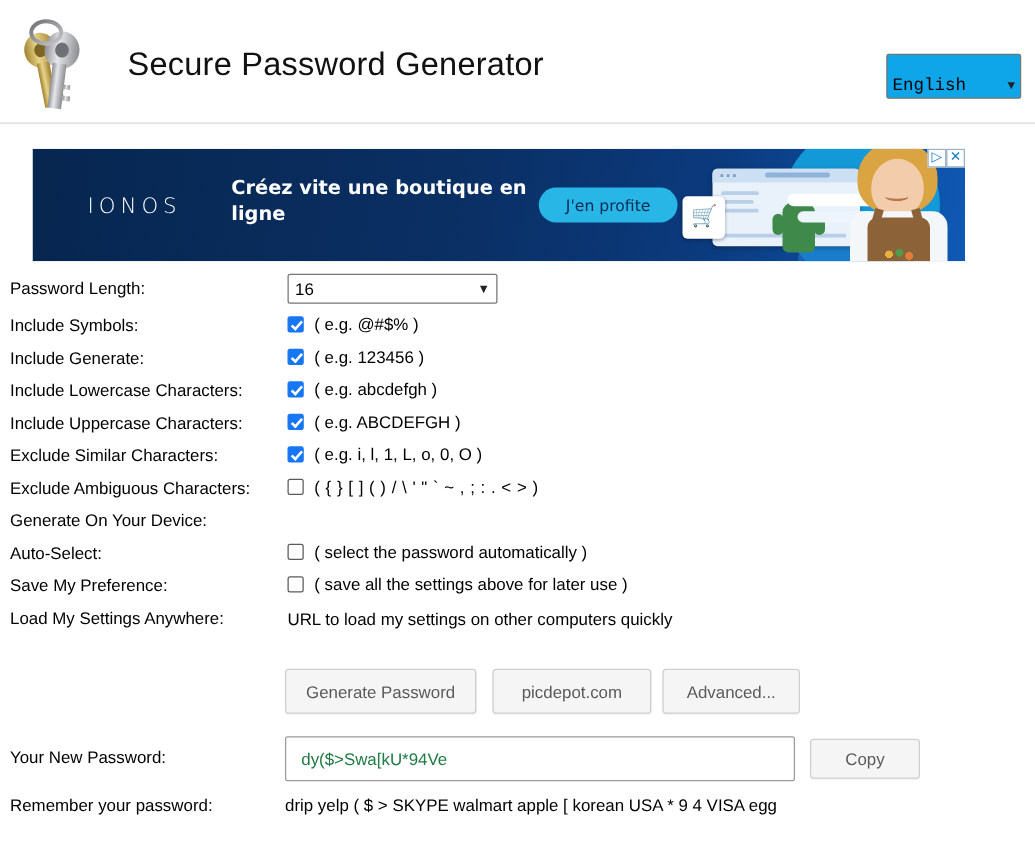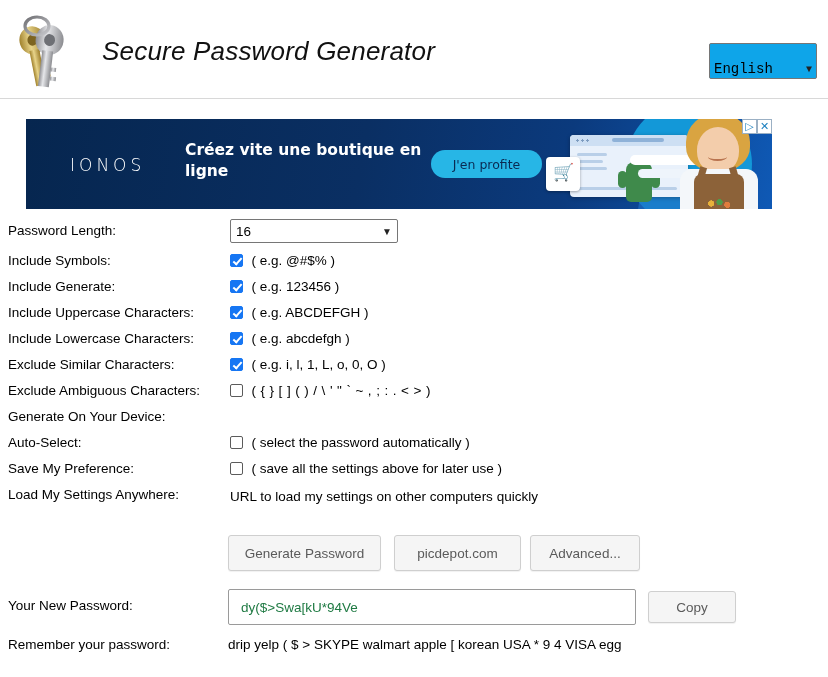--- a/index.html
+++ b/index.html
@@ -24,21 +24,20 @@
     width: 64px; height: 78px;
   }
   #page-title {
     position: absolute;
     left: 102px; top: 36px;
     font-size: 26px;
     font-weight: normal;
     letter-spacing: .2px;
     color: #111;
     white-space: nowrap;
-    font-style: italic;
   }
   #lang-select {
     position: absolute;
     right: 11px; top: 43px;
     width: 108px; height: 27px;
     border: 1px solid #767676;
     border-radius: 2px;
     background: #0ea5e9;
     font-family: Liberation Mono, monospace;
     font-size: 14px;
@@ -357,32 +356,32 @@
 
   <div class="row">
     <div class="row-label">Include Generate:</div>
     <div class="row-ctl">
       <span class="cb checked"></span>
       <span class="hint">( e.g. 123456 )</span>
     </div>
   </div>
 
   <div class="row">
+    <div class="row-label">Include Lowercase Characters:</div>
+    <div class="row-ctl">
+      <span class="cb checked"></span>
+      <span class="hint">( e.g. abcdefgh )</span>
+    </div>
+  </div>
+
+  <div class="row">
     <div class="row-label">Include Uppercase Characters:</div>
     <div class="row-ctl">
       <span class="cb checked"></span>
       <span class="hint">( e.g. ABCDEFGH )</span>
-    </div>
-  </div>
-
-  <div class="row">
-    <div class="row-label">Include Lowercase Characters:</div>
-    <div class="row-ctl">
-      <span class="cb checked"></span>
-      <span class="hint">( e.g. abcdefgh )</span>
     </div>
   </div>
 
   <div class="row">
     <div class="row-label">Exclude Similar Characters:</div>
     <div class="row-ctl">
       <span class="cb checked"></span>
       <span class="hint">( e.g. i, l, 1, L, o, 0, O )</span>
     </div>
   </div>

